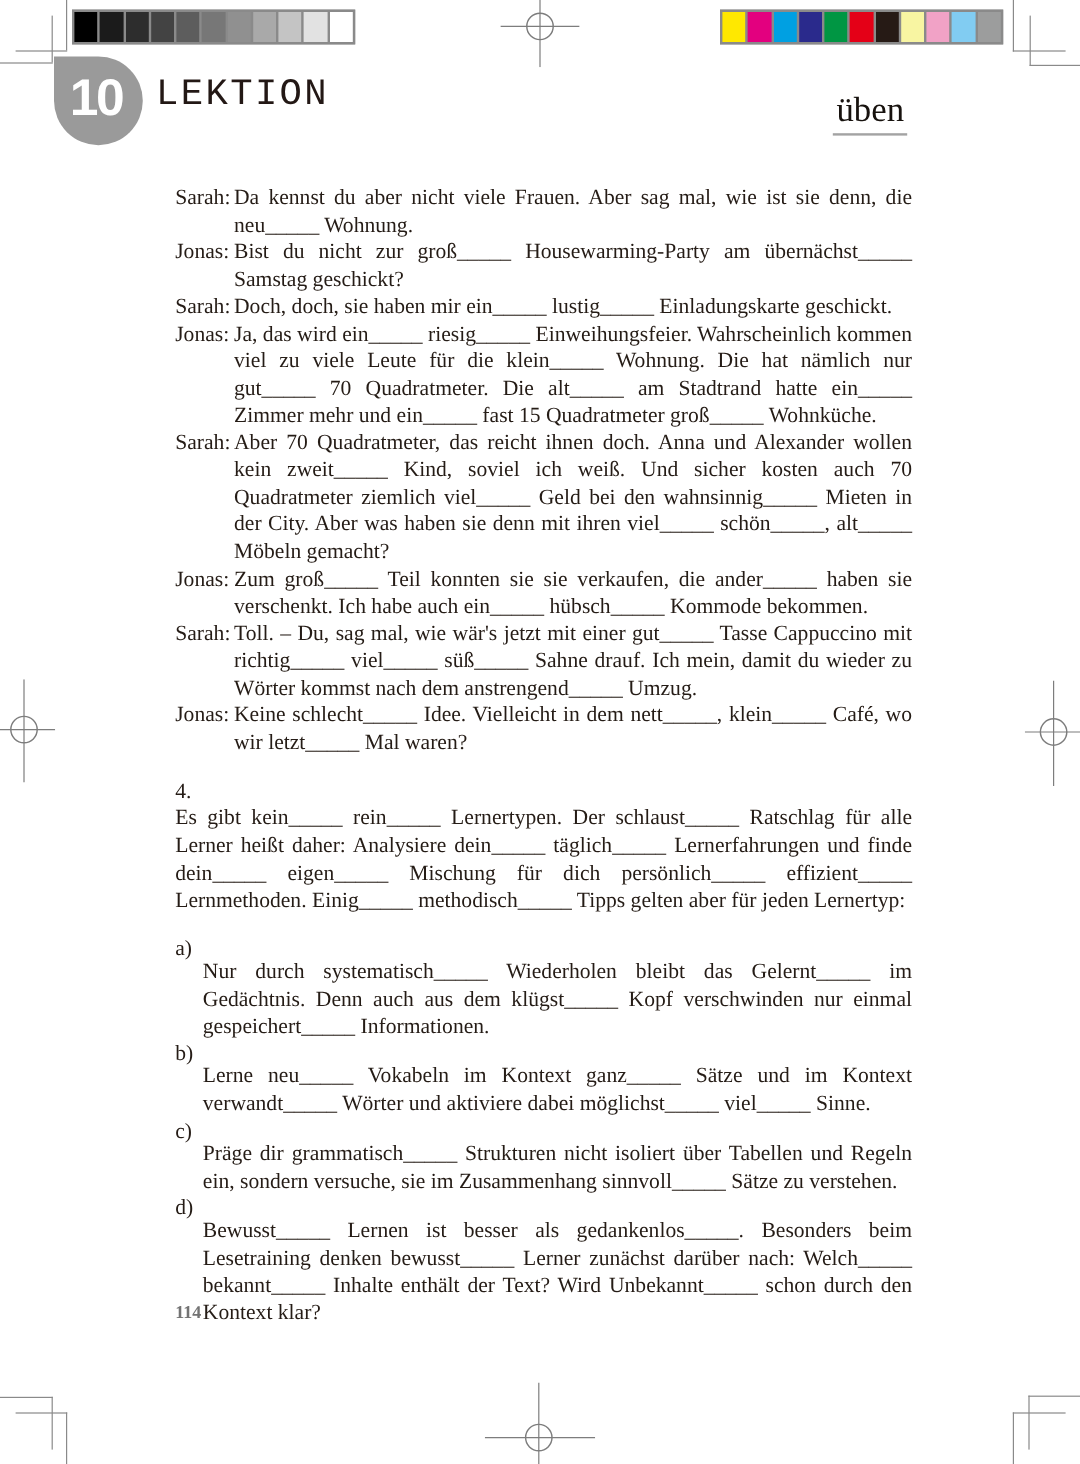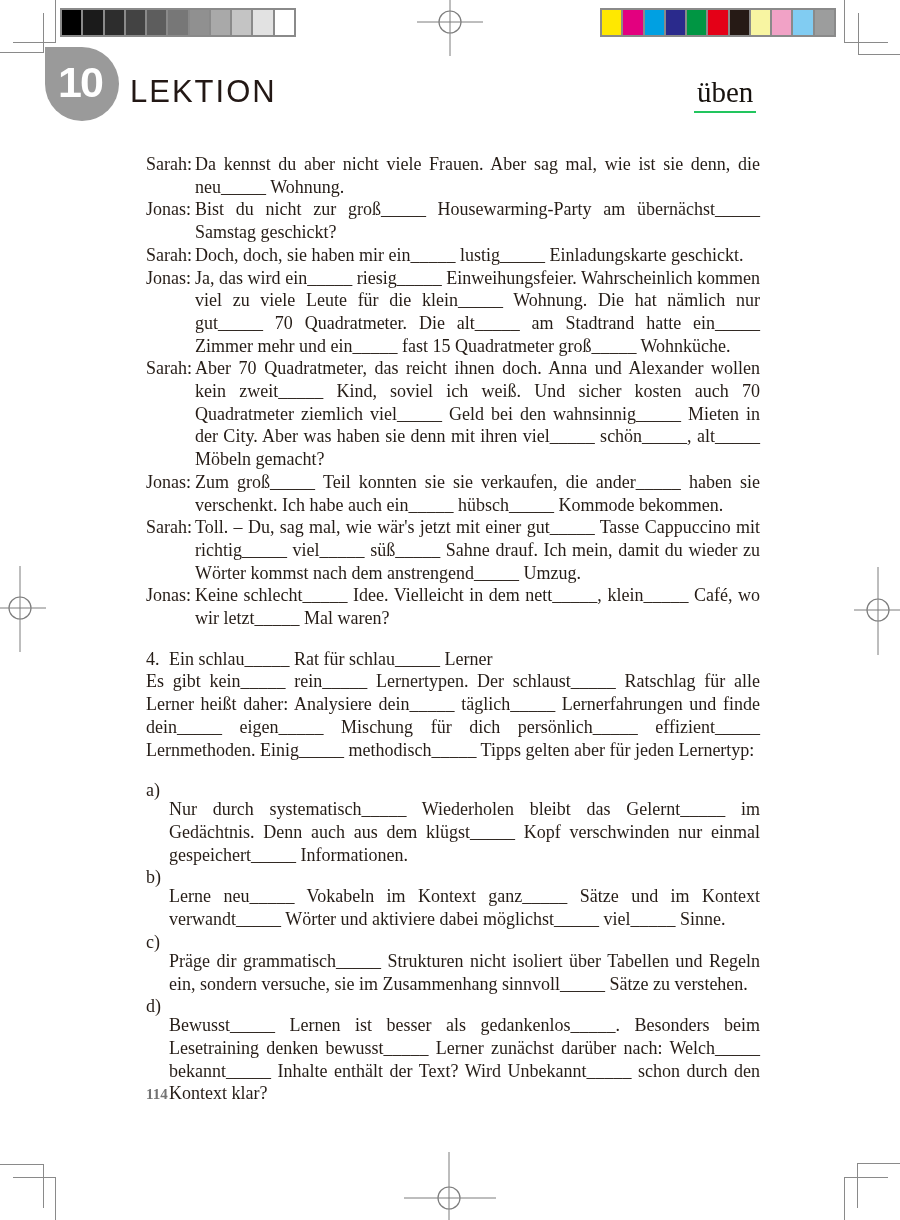--- a/index.html
+++ b/index.html
@@ -18,26 +18,26 @@
   
   .badge{
     position:absolute;left:45px;top:47px;width:74px;height:74px;background:#9a9a9a;
     border-radius:0 50% 50% 50%;display:flex;align-items:center;justify-content:center;
   }
   .badge span{
     font-family:"Liberation Sans", sans-serif;font-weight:bold;font-size:43px;color:#ffffff;
     letter-spacing:-2px;transform:translate(-2px,-2px);
   }
   .lektion{
-    position:absolute;left:130px;top:74px;font-family:Liberation Sans, sans-serif;
+    position:absolute;left:130px;top:62px;font-family:Liberation Mono, monospace;
     font-size:31px;letter-spacing:2px;color:#231815;
   }
   .uben{
     position:absolute;left:694px;top:76px;font-size:29px;color:#17120e;
-    border-bottom:2px solid #22c55e;padding:0 3px 2px 3px;
+    border-bottom:2px solid #a3a3a3;padding:0 3px 2px 3px;
   }
   
   .content{
     position:absolute;left:146px;top:153px;width:614px;
     font-size:18px;line-height:22.7px;text-align:justify;
   }
   .dlg-row{display:flex;}
   .dlg-spk{width:49px;flex:none;text-align:left;}
   .dlg-txt{flex:1;}
   .ex-head{display:flex;margin-top:18px;text-align:left;}
@@ -163,21 +163,20 @@
       <div class="dlg-spk">Sarah:</div>
       <div class="dlg-txt">Toll. – Du, sag mal, wie wär's jetzt mit einer gut_____ Tasse Cappuccino mit richtig_____ viel_____ süß_____ Sahne drauf. Ich mein, damit du wieder zu Wörter kommst nach dem anstrengend_____ Umzug.</div>
     </div>
     <div class="dlg-row">
       <div class="dlg-spk">Jonas:</div>
       <div class="dlg-txt">Keine schlecht_____ Idee. Vielleicht in dem nett_____, klein_____ Café, wo wir letzt_____ Mal waren?</div>
     </div>
 
     <div class="ex-head">
       <div class="ex-num">4.</div>
-      <div>Ein schlau_____ Rat für schlau_____ Lerner</div>
     </div>
 
     <div>Es gibt kein_____ rein_____ Lernertypen. Der schlaust_____ Ratschlag für alle Lerner heißt daher: Analysiere dein_____ täglich_____ Lernerfahrungen und finde dein_____ eigen_____ Mischung für dich persönlich_____ effizient_____ Lernmethoden. Einig_____ methodisch_____ Tipps gelten aber für jeden Lernertyp:</div>
 
     <div class="ex-items">
       <div class="ex-item">
         <div class="ex-item-label">a)</div>
         <div class="ex-item-text">Nur durch systematisch_____ Wiederholen bleibt das Gelernt_____ im Gedächtnis. Denn auch aus dem klügst_____ Kopf verschwinden nur einmal gespeichert_____ Informationen.</div>
       </div>
       <div class="ex-item">

